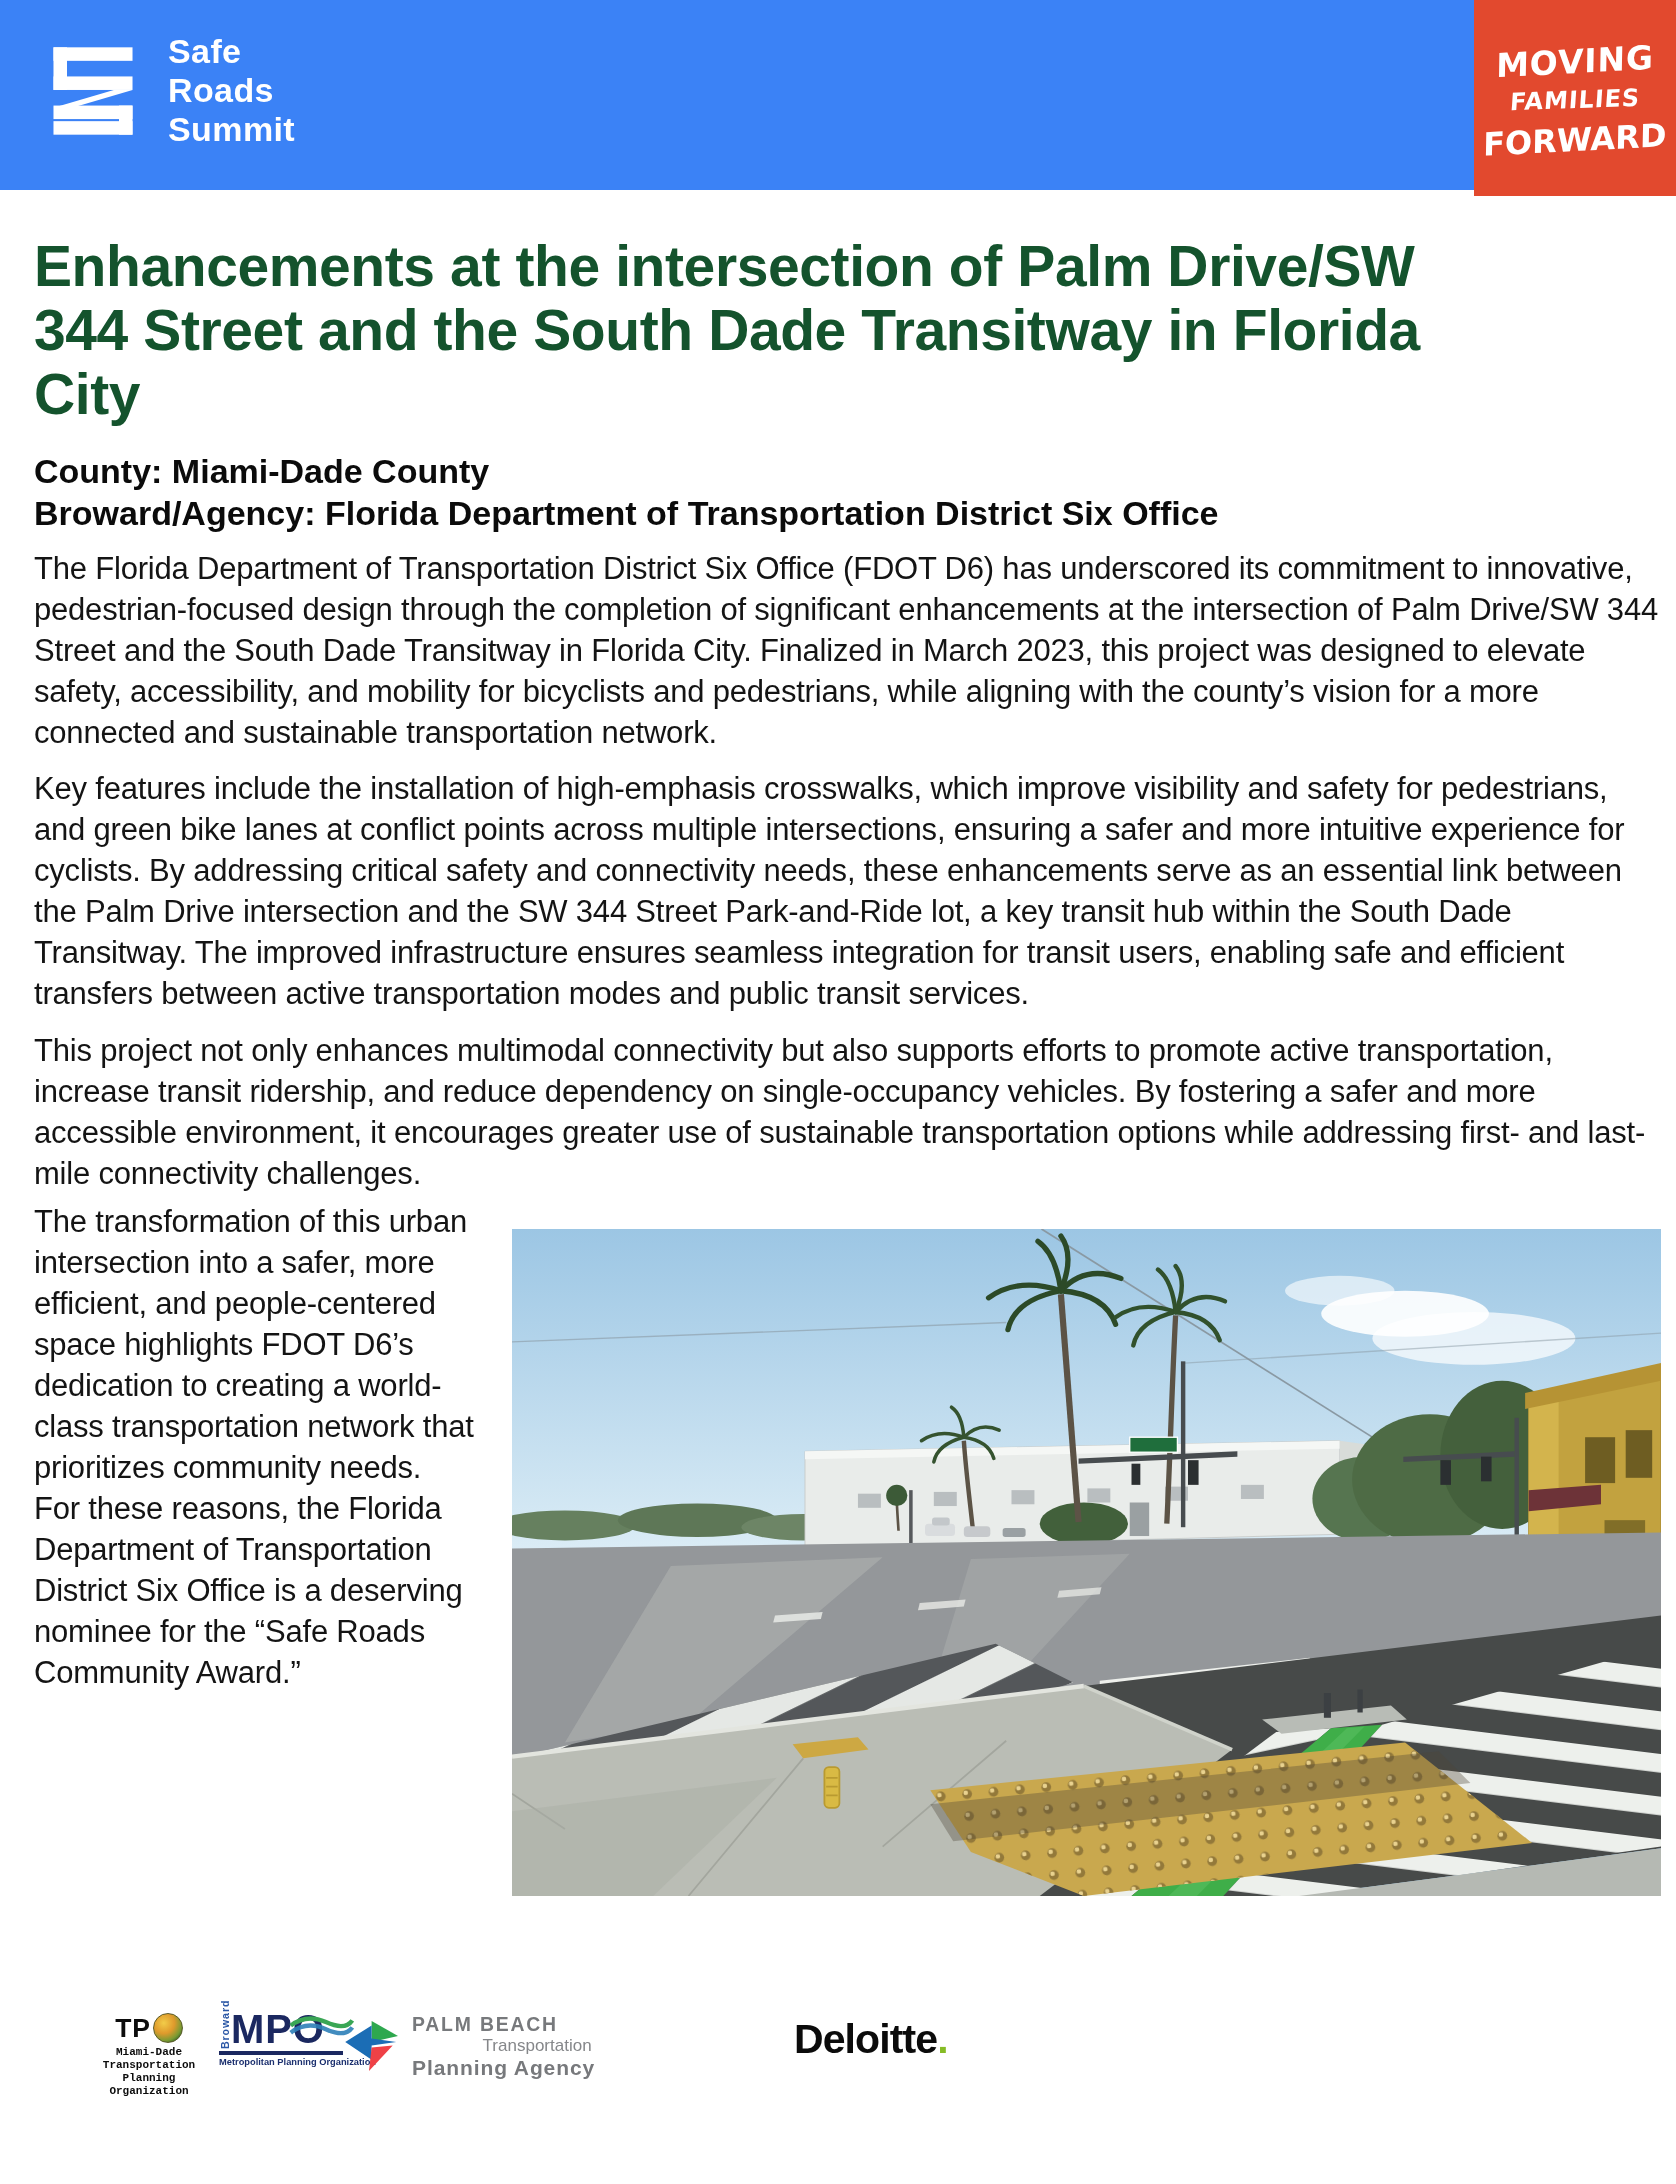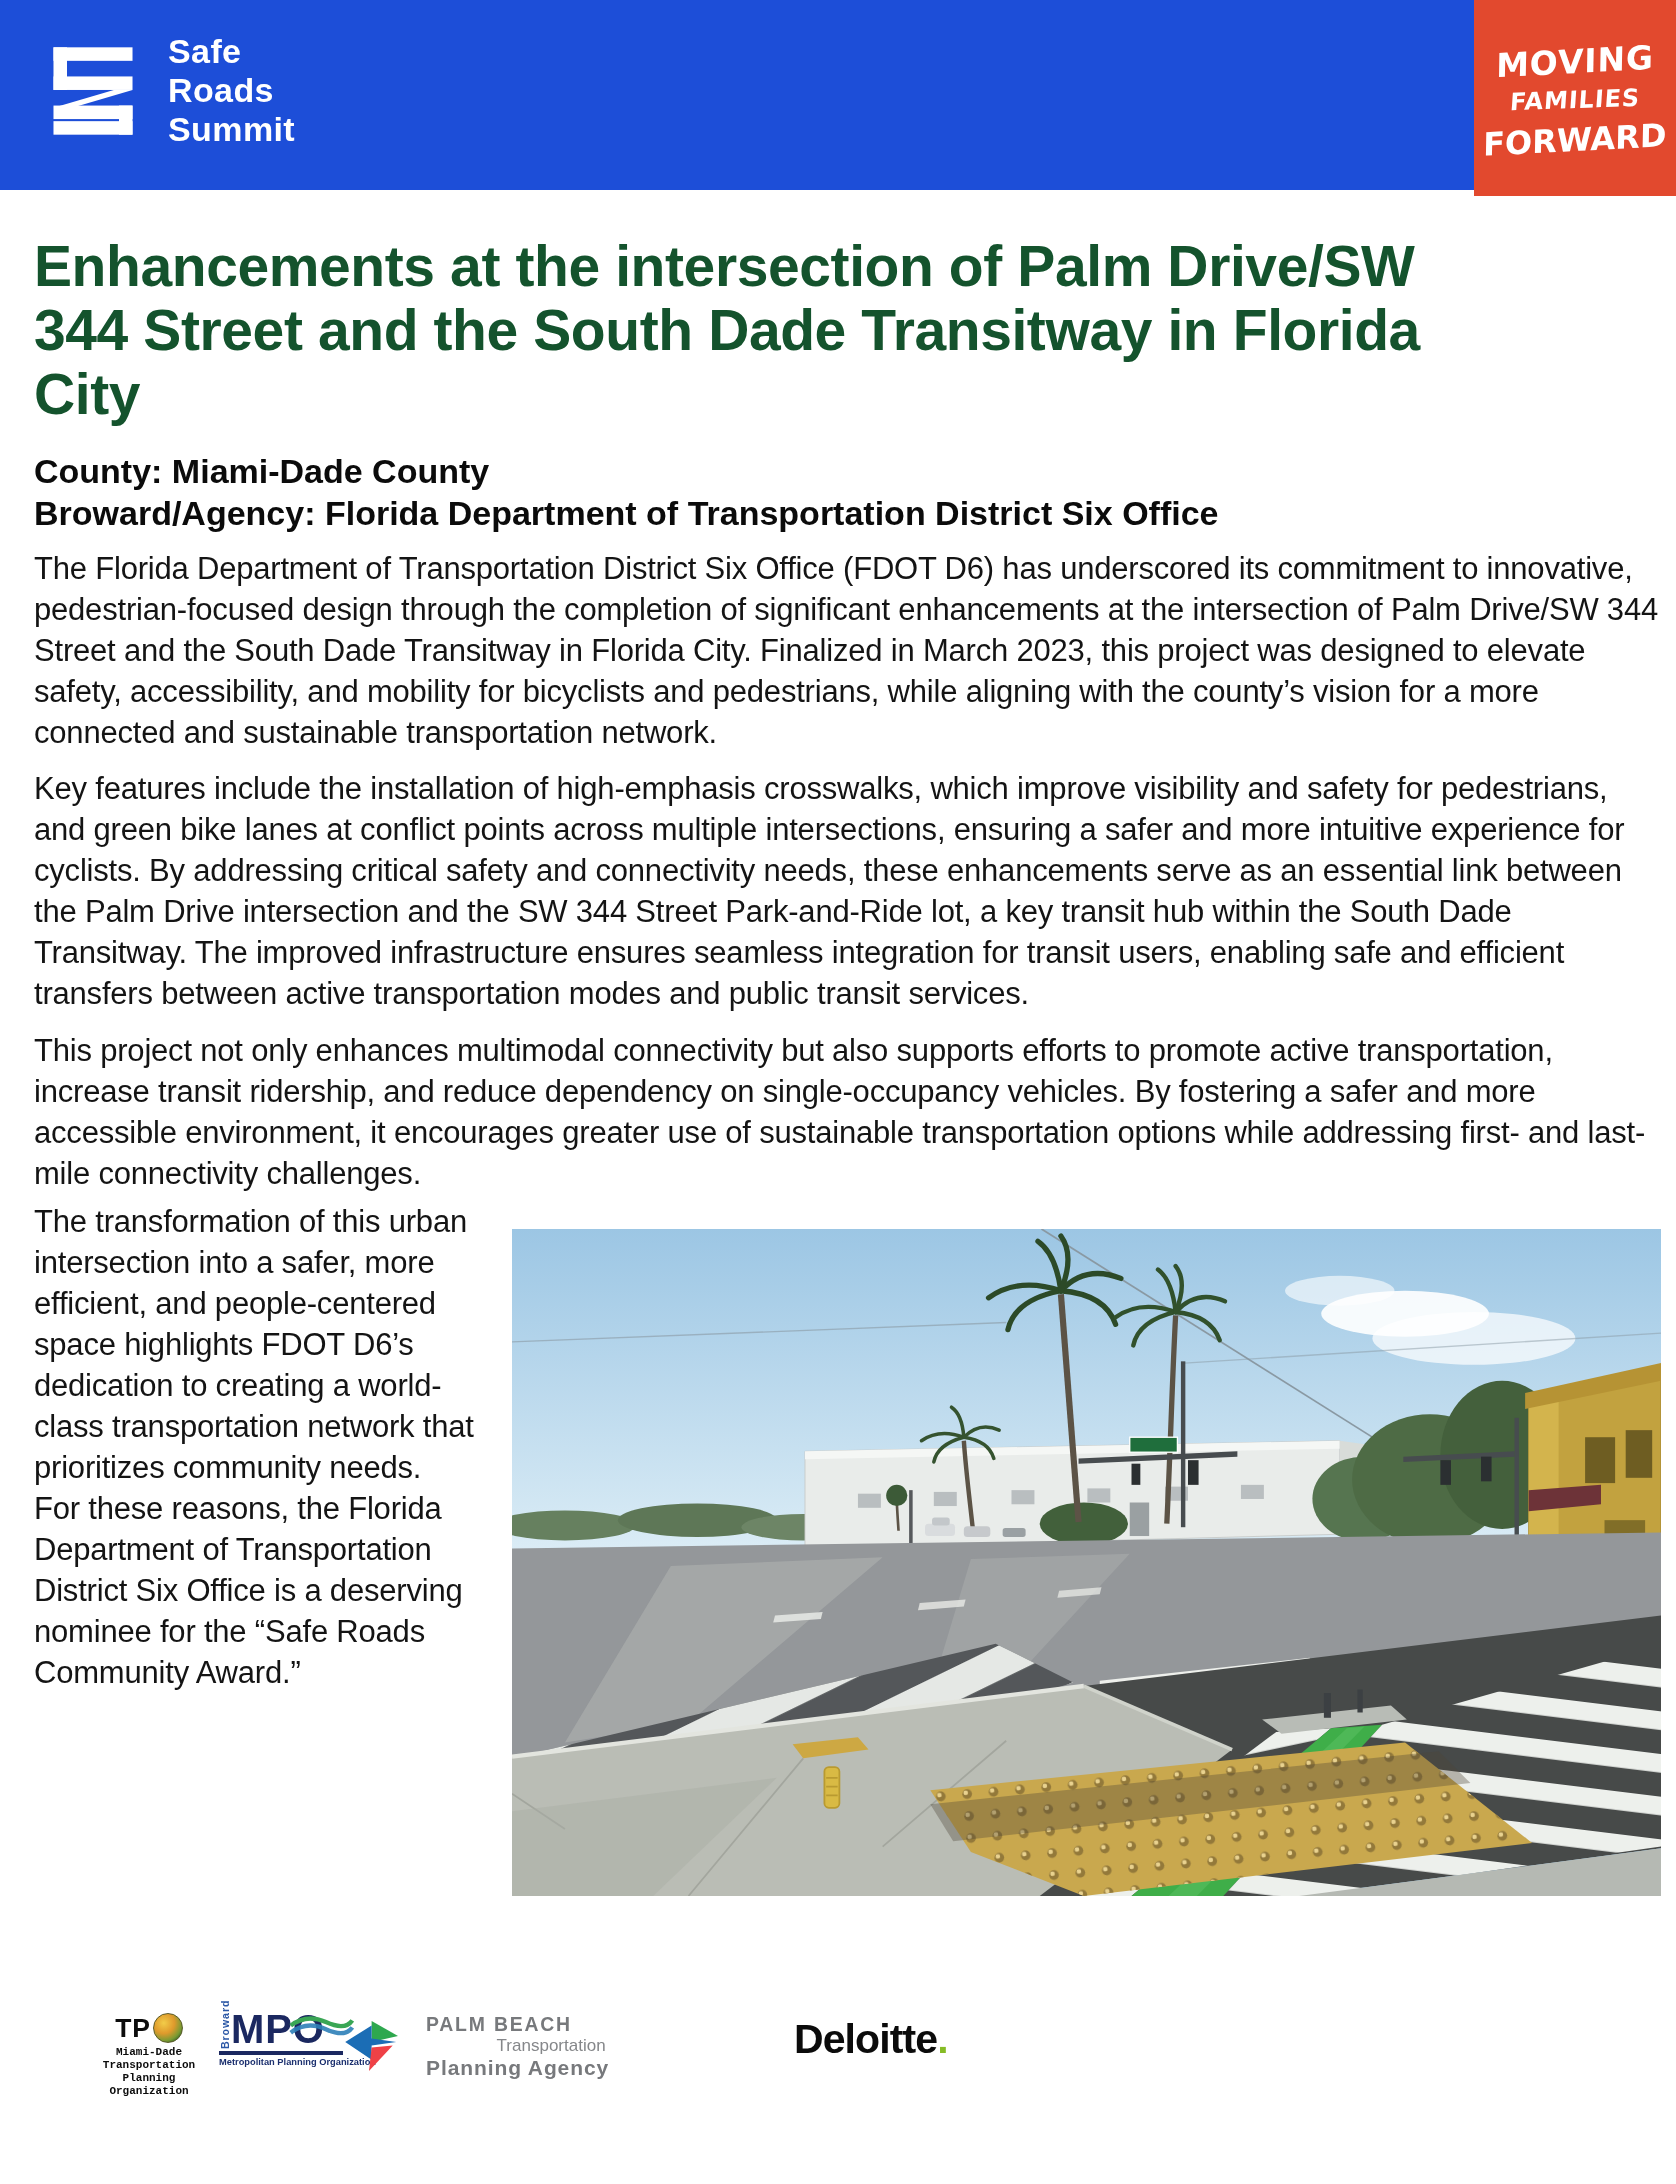--- a/index.html
+++ b/index.html
@@ -3,21 +3,21 @@
 <meta charset="utf-8">
 <style>
   * { margin:0; padding:0; box-sizing:border-box; }
   html,body { background:#ffffff; }
   body {
     width:1676px; height:2184px; overflow:hidden; position:relative;
     font-family:"Liberation Sans", sans-serif; color:#111111;
   }
   
   .header {
-    position:relative; width:1676px; height:190px; background:#1d4ed8;
+    position:relative; width:1676px; height:190px; background:#3b82f6;
   }
   .brand { position:absolute; left:41px; top:32px; display:flex; align-items:center; gap:23px; }
   .brand-mark { width:104px; height:104px; }
   .brand-text { color:#ffffff; font-weight:bold; font-size:34px; line-height:39px; letter-spacing:0.4px; }
   .badge {
     position:absolute; right:0; top:0; width:202px; height:196px; background:#E2492E;
     display:flex; flex-direction:column; align-items:center; justify-content:center;
     color:#ffffff; text-align:center; padding-top:5.3px;
   }
   .badge span { display:block; font-weight:bold; text-transform:uppercase;
@@ -57,21 +57,21 @@
   .logo-mpo { position:absolute; left:185px; top:-3.5px; width:124px; }
   .mpo-row { position:relative; display:flex; align-items:flex-end; }
   .mpo-vert {
     writing-mode:vertical-rl; transform:rotate(180deg);
     font-size:10.6px; font-weight:bold; color:#2b57a5; height:41px; letter-spacing:0.9px;
   }
   .mpo-abbr { font-weight:bold; font-size:40px; line-height:39px; color:#1b2860; letter-spacing:0.9px; position:relative; }
   .mpo-wave { position:absolute; right:-10.6px; top:7px; }
   .mpo-rule { height:3.5px; background:#1b2860; margin-top:2.6px; }
   .mpo-org { margin-top:2.6px; font-size:9.3px; font-weight:bold; color:#1b2f6e; white-space:nowrap; }
-  .logo-pb { position:absolute; left:311px; top:1.8px; display:flex; gap:26px; align-items:center; }
+  .logo-pb { position:absolute; left:311px; top:1.8px; display:flex; gap:12px; align-items:center; }
   .pb-text { color:#77797c; }
   .pb-l1 { font-weight:bold; font-size:19.4px; letter-spacing:1.8px; }
   .pb-l2 { font-size:17px; text-align:right; padding-right:3.5px; color:#85878a; }
   .pb-l3 { font-weight:bold; font-size:21px; letter-spacing:0.9px; }
   .logo-deloitte { position:absolute; left:760px; top:5.3px; font-weight:bold; font-size:41px; letter-spacing:-0.9px; color:#0b0b0b; }
   .deloitte-dot { color:#86BC25; }
 </style>
 </head>
 <body>
 

